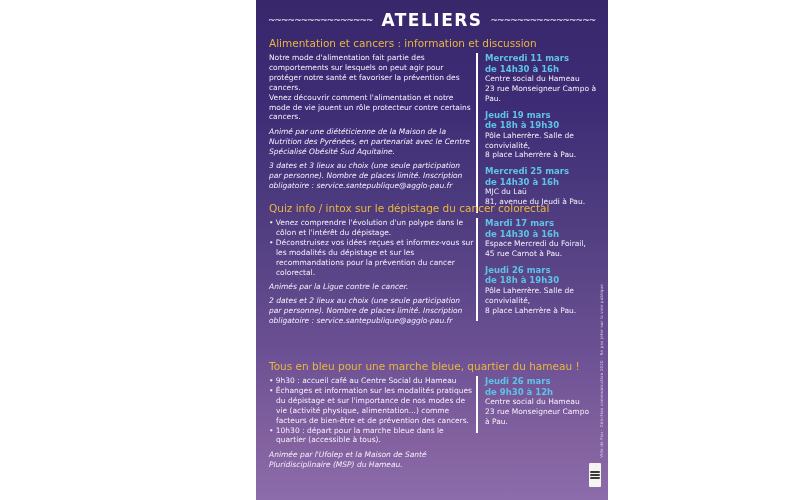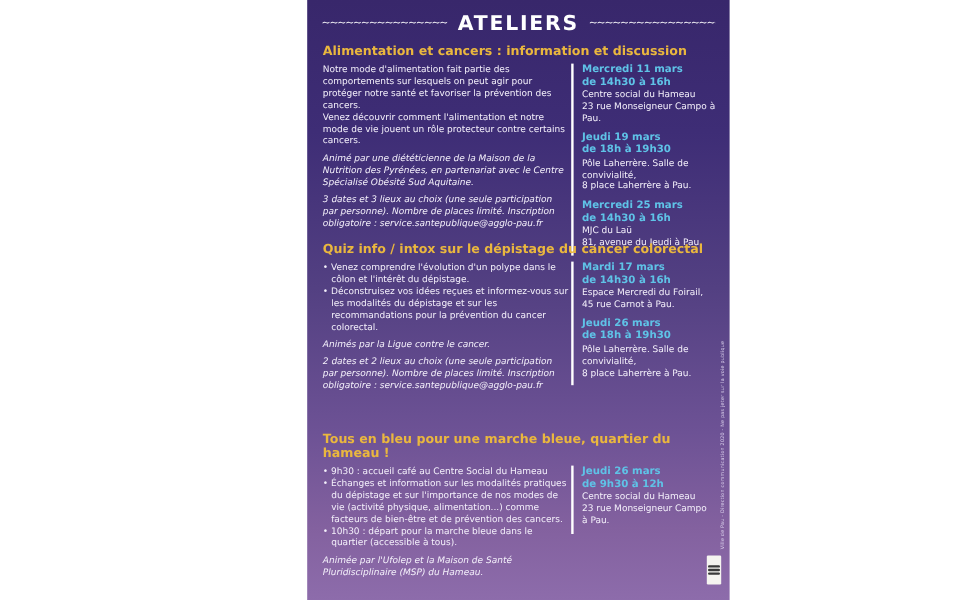--- a/index.html
+++ b/index.html
@@ -19,21 +19,21 @@
   }
   .wave{flex:1;overflow:hidden;white-space:nowrap;color:#ffffff;
     font-size:9px;letter-spacing:-1px;line-height:1;opacity:.95;}
   .wave::before{content:"~~~~~~~~~~~~~~~~~~~~~~~~~~~~~~~~~~~~~~~~~~~~";}
   h1{
     margin:0;color:#ffffff;font-size:17px;font-weight:bold;
     letter-spacing:1.5px;white-space:nowrap;
   }
   .sec{position:absolute;left:13px;right:6px;}
   .sec h2{
-    margin:0 0 4px 0;color:#eab73e;font-size:10.5px;font-weight:bold;line-height:1.15;
+    margin:0 0 4px 0;color:#eab73e;font-size:10.5px;font-weight:normal;line-height:1.15;
   }
   .cols{display:flex;align-items:flex-start;}
   .colL{width:205px;flex:0 0 205px;}
   .colR{
     flex:1;margin-left:2px;border-left:2px solid #ffffff;padding-left:7px;min-height:40px;
   }
   .colL p{margin:0;color:#f4f0fb;font-size:7.5px;line-height:1.32;}
   .colL p.bullet{padding-left:7px;text-indent:-7px;}
   .colL p.bullet::before{content:"• ";}
   .credit{

